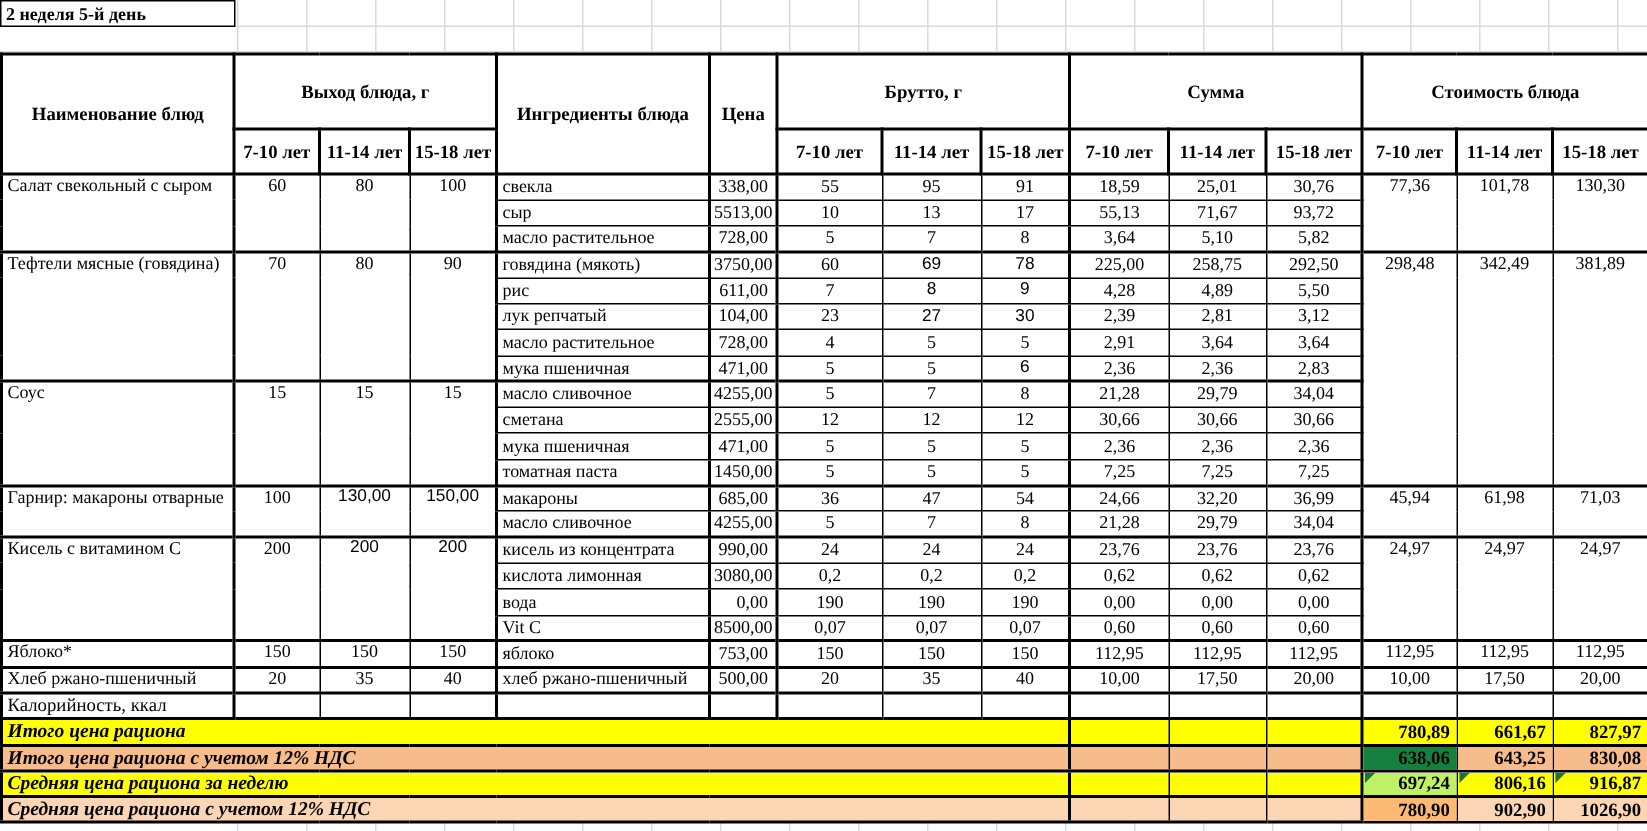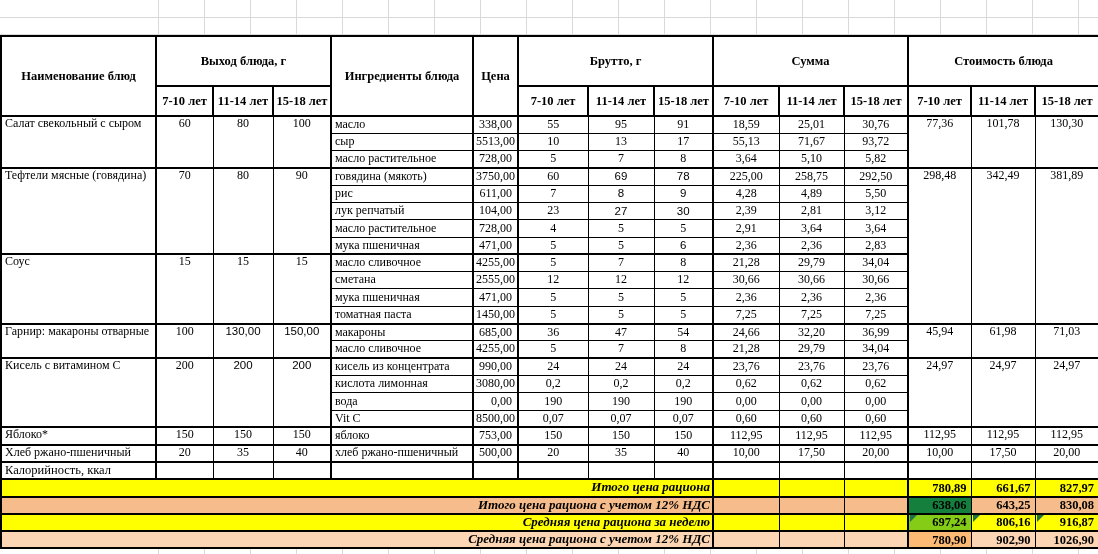--- a/index.html
+++ b/index.html
@@ -22,21 +22,21 @@
   tr.dish-start td{border-top-width:2px;}
   tr.cal-row td{border-top-width:2px;border-bottom-width:2px;}
   tr.sum-row td{border-top-width:2px;border-bottom-width:2px;}
   .c-name{text-align:left;vertical-align:top;padding-left:3px;}
   .c-ing{text-align:left;padding-left:3px;}
   .c-price{text-align:right;padding-right:5px;}
   .c-num{text-align:center;}
   .c-top{vertical-align:top;}
   .sans{font-family:"Liberation Sans",sans-serif;font-size:11.5px;}
   .cal-label{font-weight:normal;text-align:left;padding-left:3px;font-size:12.5px;}
-  .sum-label{font-weight:bold;font-style:italic;text-align:right;padding-left:3px;font-size:13px;}
+  .sum-label{font-weight:bold;font-style:italic;text-align:left;padding-left:3px;font-size:13px;}
   .sum-val{font-weight:bold;text-align:right;padding-right:4px;font-size:12.5px;position:relative;}
   .flag{position:absolute;left:1px;top:0;width:0;height:0;display:block;
         border-top:7px solid #1E7145;border-right:7px solid transparent;}
 </style>
 </head>
 <body>
 
 <div class="sheet">
   <div id="gridlines">
       <div class="grid-v" style="left: 158px;"></div>
@@ -78,20 +78,23 @@
       <div class="grid-v" style="left: 986px;"></div>
       <div class="grid-v2" style="left: 986px;"></div>
       <div class="grid-v" style="left: 1032px;"></div>
       <div class="grid-v2" style="left: 1032px;"></div>
       <div class="grid-v" style="left: 1078px;"></div>
       <div class="grid-v2" style="left: 1078px;"></div>
       <div class="grid-h" style="top: 17px;"></div>
       <div class="grid-h" style="top: 34px;"></div>
     </div>
 
+  <div class="title-box">
+    <span>2 неделя 5-й день</span>
+  </div>
 
   <table class="main">
     <colgroup>
       <col style="width:155px">
         <col style="width:57px">
         <col style="width:60px">
         <col style="width:58px">
       <col style="width:142px">
         <col style="width:45px">
         <col style="width:70px">
@@ -128,21 +131,21 @@
         <th>11-14 лет</th>
         <th>15-18 лет</th>
       </tr>
     </thead>
     <tbody>
         <tr class="dish-start">
           <td rowspan="3" class="c-name">Салат свекольный с сыром</td>
           <td rowspan="3" class="c-num c-top bl2">60</td>
           <td rowspan="3" class="c-num c-top">80</td>
           <td rowspan="3" class="c-num c-top">100</td>
-          <td class="c-ing bl2">масло</td>
+          <td class="c-ing bl2">свекла</td>
           <td class="c-price bl2">338,00</td>
           <td class="c-num bl2">55</td>
           <td class="c-num">95</td>
           <td class="c-num">91</td>
           <td class="c-num bl2">18,59</td>
           <td class="c-num">25,01</td>
           <td class="c-num">30,76</td>
           <td rowspan="3" class="c-num c-top bl2">77,36</td>
           <td rowspan="3" class="c-num c-top">101,78</td>
           <td rowspan="3" class="c-num c-top">130,30</td>
@@ -409,21 +412,21 @@
           <td style="background: rgb(247, 188, 140);"></td>
           <td class="sum-val bl2" style="background: #15803d;"><span>638,06</span></td>
           <td class="sum-val" style="background: rgb(247, 188, 140);"><span>643,25</span></td>
           <td class="sum-val" style="background: rgb(247, 188, 140);"><span>830,08</span></td>
         </tr>
         <tr class="sum-row">
           <td colspan="9" class="sum-label" style="background: rgb(255, 255, 0);">Средняя цена рациона за неделю</td>
           <td class="bl2" style="background: rgb(255, 255, 0);"></td>
           <td style="background: rgb(255, 255, 0);"></td>
           <td style="background: rgb(255, 255, 0);"></td>
-          <td class="sum-val bl2" style="background: #84cc16;"><span class="flag"></span><span>697,24</span></td>
+          <td class="sum-val bl2" style="background: #bef264;"><span class="flag"></span><span>697,24</span></td>
           <td class="sum-val" style="background: rgb(255, 255, 0);"><span class="flag"></span><span>806,16</span></td>
           <td class="sum-val" style="background: rgb(255, 255, 0);"><span class="flag"></span><span>916,87</span></td>
         </tr>
         <tr class="sum-row">
           <td colspan="9" class="sum-label" style="background: rgb(252, 213, 180);">Средняя цена рациона с учетом 12% НДС</td>
           <td class="bl2" style="background: rgb(252, 213, 180);"></td>
           <td style="background: rgb(252, 213, 180);"></td>
           <td style="background: rgb(252, 213, 180);"></td>
           <td class="sum-val bl2" style="background: #fdba74;"><span>780,90</span></td>
           <td class="sum-val" style="background: rgb(252, 213, 180);"><span>902,90</span></td>

